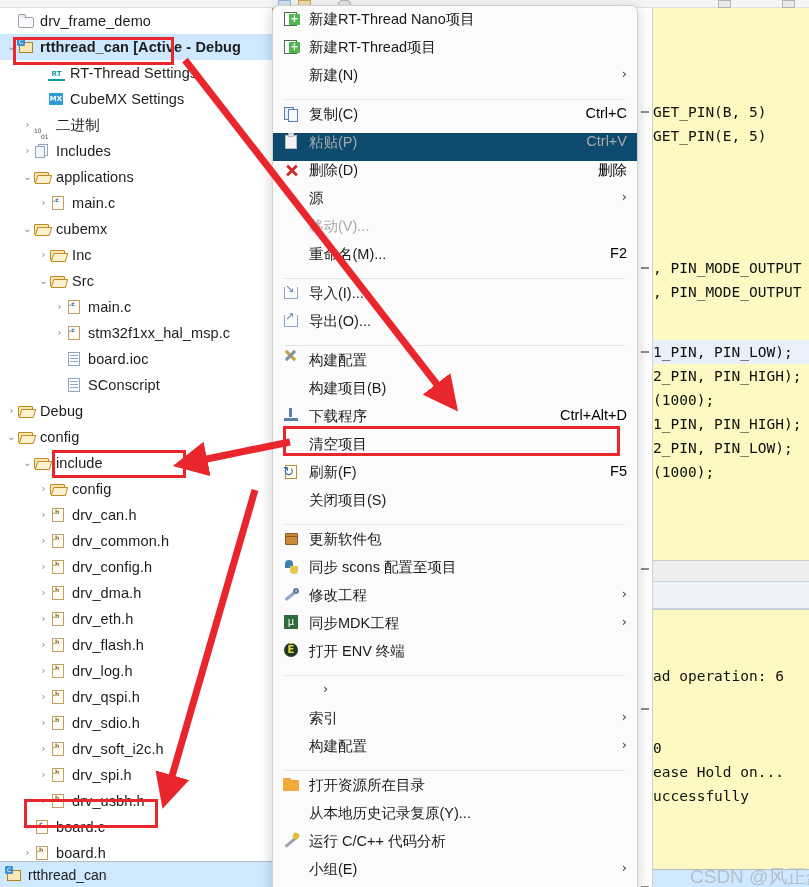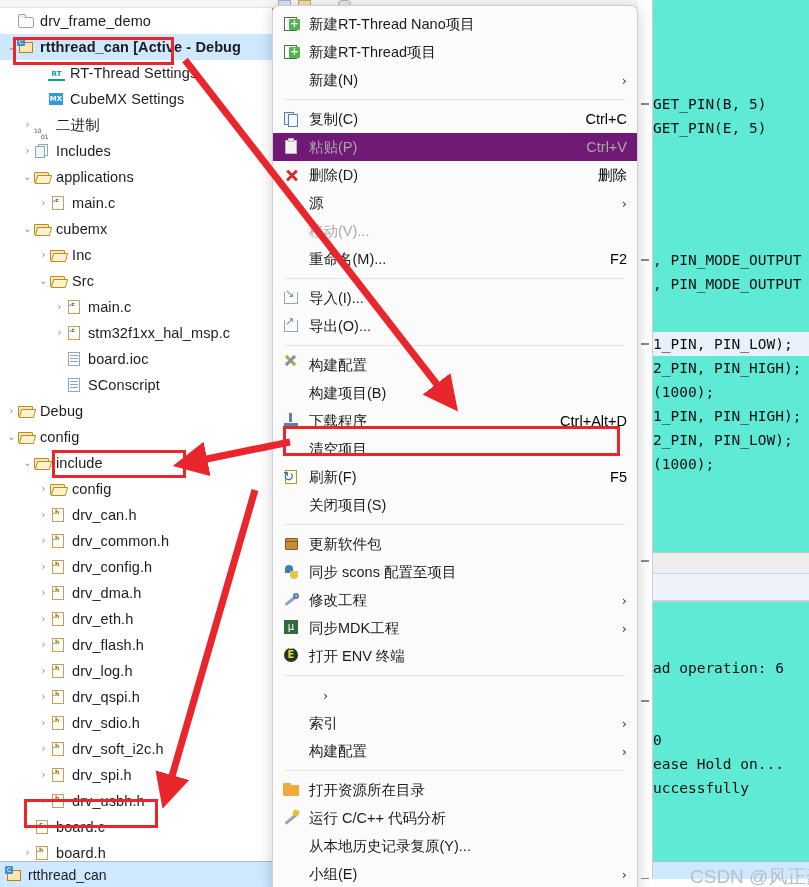--- a/index.html
+++ b/index.html
@@ -150,25 +150,25 @@
 
   
   #ctxmenu{
     position:absolute;left:272px;top:5px;width:366px;
     background:#fbfbfb;border:1px solid #d0d0d0;
     border-radius:7px;box-sizing:border-box;
     box-shadow:0 3px 14px rgba(0,0,0,.20);
     padding:4px 0 4px 0;overflow:hidden;
   }
   .mi{
-    position:relative;height:28px;display:flex;align-items:center;
+    position:relative;height:28px;display:flex;
     padding:0 10px 0 8px;box-sizing:border-box;
     font-size:14.5px;color:#1b1b1b;white-space:nowrap;
   }
-  .mi.disabled{color:#a8a8a8;background:#701a75;}
+  .mi.disabled{color:#a8a8a8;background:#0c4a6e;}
   .mi.disabled.nobg{background:transparent;}
   .mi .mico{
     width:22px;min-width:22px;height:18px;position:relative;
     margin-right:6px;
   }
   .mi .mlabel{flex:1;}
   .mi .maccel{color:#000000;font-size:14.5px;margin-left:20px;}
   .mi.disabled .maccel{color:#a8a8a8;}
   .mi .marrow{
     margin-left:14px;color:#3a3a3a;font-size:13px;
@@ -299,22 +299,22 @@
     content:"";position:absolute;left:3px;top:9px;width:13px;height:3px;
     background:#9aa3b0;transform:rotate(-40deg);
   }
   .g-analysis::after{
     content:"";position:absolute;left:12px;top:1px;width:6px;height:6px;
     background:#e0c03a;border-radius:1px;transform:rotate(20deg);
   }
 
   
   #editor{
-    position:absolute;left:638px;top:0;width:171px;height:879px;
-    background:#5eead4;overflow:hidden;
+    position:absolute;left:638px;top:8px;width:171px;height:879px;
+    background:#fef9c3;overflow:hidden;
     font-family:"DejaVu Sans Mono","Liberation Mono",monospace;
     font-size:14.5px;color:#111;
   }
   #gutter{
     position:absolute;left:0;top:0;width:14px;height:879px;
     background:#ffffff;border-right:1px solid #cfcfcf;
   }
   #gutter .fold{
     position:absolute;left:3px;width:8px;height:1.6px;background:#8a8a8a;
   }
@@ -717,26 +717,26 @@
       <span class="mico "></span>
       <span class="mlabel">构建配置</span>
       <span class="marrow">›</span>
     </div>
     <div class="msep"></div>
     <div class="mi">
       <span class="mico g-openfolder"></span>
       <span class="mlabel">打开资源所在目录</span>
     </div>
     <div class="mi">
+      <span class="mico "></span>
+      <span class="mlabel">从本地历史记录复原(Y)...</span>
+    </div>
+    <div class="mi">
       <span class="mico g-analysis"></span>
       <span class="mlabel">运行 C/C++ 代码分析</span>
-    </div>
-    <div class="mi">
-      <span class="mico "></span>
-      <span class="mlabel">从本地历史记录复原(Y)...</span>
     </div>
     <div class="mi">
       <span class="mico "></span>
       <span class="mlabel">小组(E)</span>
       <span class="marrow">›</span>
     </div>
   </div>
 
 <div id="anno">
   <svg width="809" height="887" style="position:absolute;left:0;top:0">

